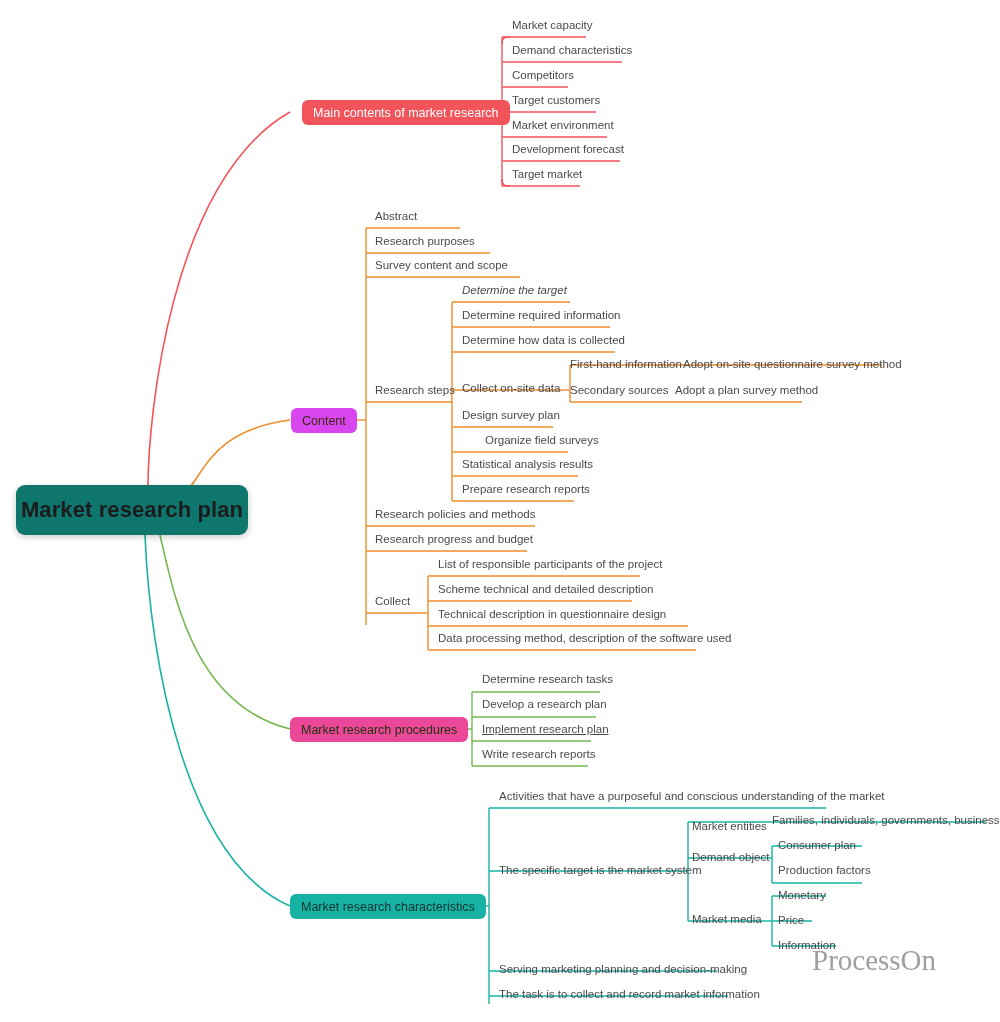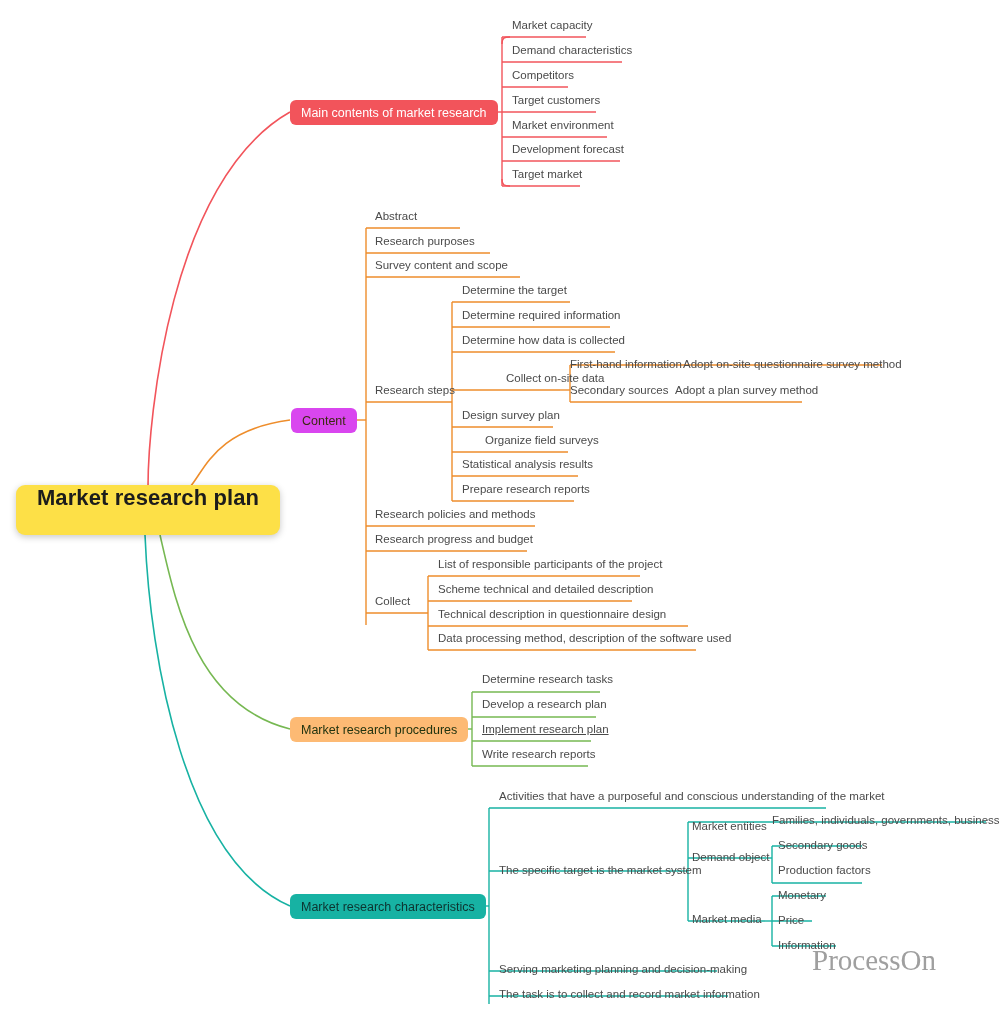--- a/index.html
+++ b/index.html
@@ -22,25 +22,26 @@
     position: absolute;
     left: 0; top: 0;
     width: 1000px; height: 1022px;
     pointer-events: none;
   }
 
   
   .root-node {
     position: absolute;
     left: 16px; top: 485px;
-    width: 264px; height: 50px;
-    background: #fde047;
+    width: 232px; height: 50px;
+    background: #0f766e;
     border-radius: 9px;
     box-shadow: 0 2px 7px rgba(0,0,0,0.22);
     display: flex;
+    align-items: center;
     justify-content: center;
     z-index: 6;
   }
   .root-node .root-label {
     font-size: 22px;
     font-weight: bold;
     color: #1c1c1c;
     letter-spacing: 0.1px;
     white-space: nowrap;
   }
@@ -53,21 +54,21 @@
     display: flex;
     align-items: center;
     justify-content: center;
     padding: 0 11px;
     white-space: nowrap;
     font-size: 12.5px;
     z-index: 5;
   }
   .pill.red   { background: #F2545B; color: #ffffff; }
   .pill.orange{ background: #d946ef; color: #3a2a11; }
-  .pill.green { background: #fdba74; color: #21330f; }
+  .pill.green { background: #ec4899; color: #21330f; }
   .pill.teal  { background: #17B2A3; color: #0d3430; }
 
   
   .topic {
     position: absolute;
     white-space: nowrap;
     font-size: 11.5px;
     color: #4a4a4a;
     line-height: 1;
     z-index: 4;
@@ -195,21 +196,21 @@
       <path d="M 772,896 L 826,896"></path>
       <path d="M 772,921 L 812,921"></path>
       <path d="M 772,946 L 836,946"></path>
     </g>
   </svg>
 
   <div class="root-node">
     <span class="root-label">Market research plan</span>
   </div>
 
-  <div class="pill red" style="left:290px; top:100px;">
+  <div class="pill red" style="left:302px; top:100px;">
     <span>Main contents of market research</span>
   </div>
 
   <div class="pill orange" style="left:291px; top:408px;">
     <span>Content</span>
   </div>
 
   <div class="pill green" style="left:290px; top:717px;">
     <span>Market research procedures</span>
   </div>
@@ -224,24 +225,24 @@
   <div class="topic" style="left:512px; top:95px;">Target customers</div>
   <div class="topic" style="left:512px; top:120px;">Market environment</div>
   <div class="topic" style="left:512px; top:144px;">Development forecast</div>
   <div class="topic" style="left:512px; top:169px;">Target market</div>
 
   <div class="topic" style="left:375px; top:211px;">Abstract</div>
   <div class="topic" style="left:375px; top:236px;">Research purposes</div>
   <div class="topic" style="left:375px; top:260px;">Survey content and scope</div>
   <div class="topic mid" style="left:375px; top:385px;">Research steps</div>
 
-  <div class="topic" style="left:462px; top:285px;">Determine the target</div>
+  <div class="topic" style="left:462px; top:285px;font-style:italic;">Determine the target</div>
   <div class="topic" style="left:462px; top:310px;">Determine required information</div>
   <div class="topic" style="left:462px; top:335px;">Determine how data is collected</div>
-  <div class="topic mid" style="left:462px; top:373px;margin-left:44px;">Collect on-site data</div>
+  <div class="topic mid" style="left:462px; top:383px;">Collect on-site data</div>
   <div class="topic" style="left:462px; top:410px;">Design survey plan</div>
   <div class="topic" style="left:462px; top:435px;margin-left:23px;">Organize field surveys</div>
   <div class="topic" style="left:462px; top:459px;">Statistical analysis results</div>
   <div class="topic" style="left:462px; top:484px;">Prepare research reports</div>
 
   <div class="topic" style="left:570px; top:359px;">First-hand information</div>
   <div class="topic" style="left:683px; top:359px;">Adopt on-site questionnaire survey method</div>
   <div class="topic" style="left:570px; top:385px;">Secondary sources</div>
   <div class="topic" style="left:675px; top:385px;">Adopt a plan survey method</div>
 
@@ -262,21 +263,21 @@
   <div class="topic" style="left:499px; top:791px;">Activities that have a purposeful and conscious understanding of the market</div>
   <div class="topic mid" style="left:499px; top:865px;">The specific target is the market system</div>
   <div class="topic" style="left:499px; top:964px;">Serving marketing planning and decision-making</div>
   <div class="topic" style="left:499px; top:989px;">The task is to collect and record market information</div>
 
   <div class="topic" style="left:692px; top:821px;">Market entities</div>
   <div class="topic" style="left:772px; top:815px;">Families, individuals, governments, businesses</div>
   <div class="topic mid" style="left:692px; top:852px;">Demand object</div>
   <div class="topic mid" style="left:692px; top:914px;">Market media</div>
 
-  <div class="topic" style="left:778px; top:840px;">Secondary goods</div>
+  <div class="topic" style="left:778px; top:840px;">Consumer plan</div>
   <div class="topic" style="left:778px; top:865px;">Production factors</div>
   <div class="topic" style="left:778px; top:890px;">Monetary</div>
   <div class="topic" style="left:778px; top:915px;">Price</div>
   <div class="topic" style="left:778px; top:940px;">Information</div>
 
   <div class="watermark">ProcessOn</div>
 
 </div>
 
 </body></html>

